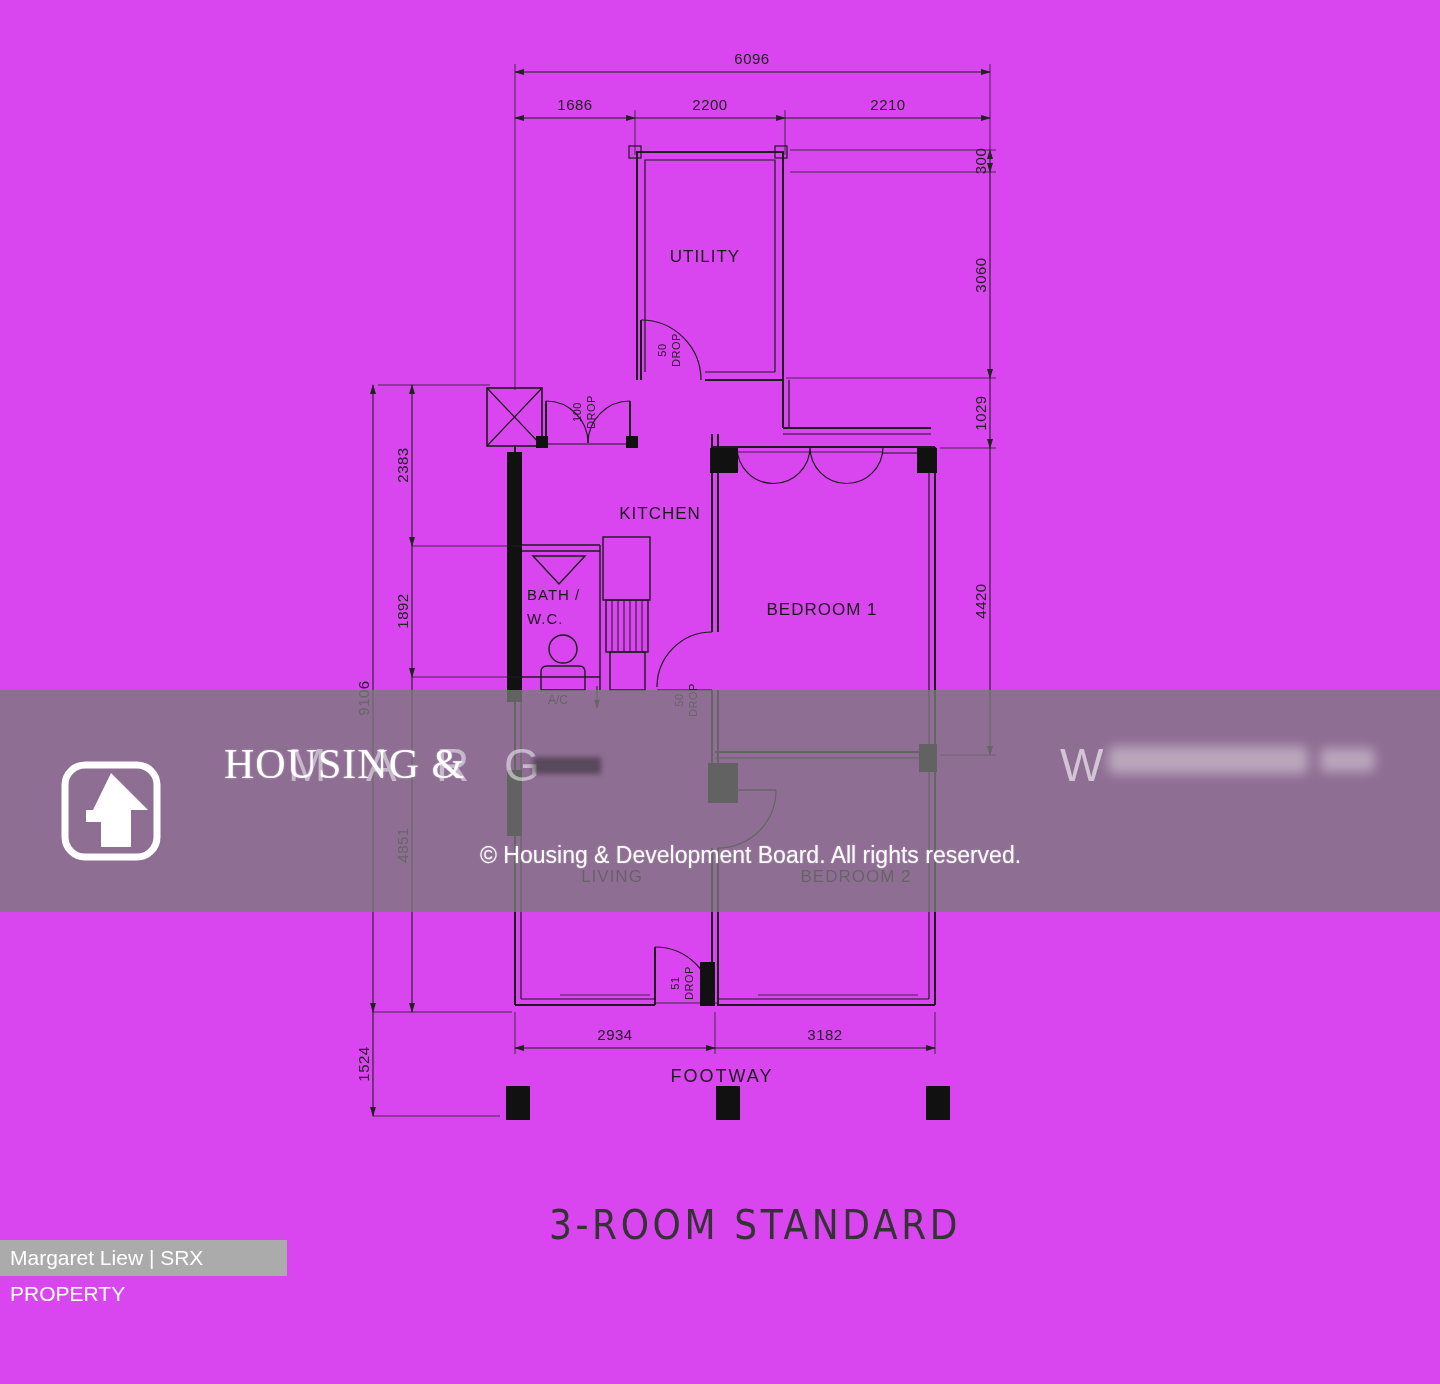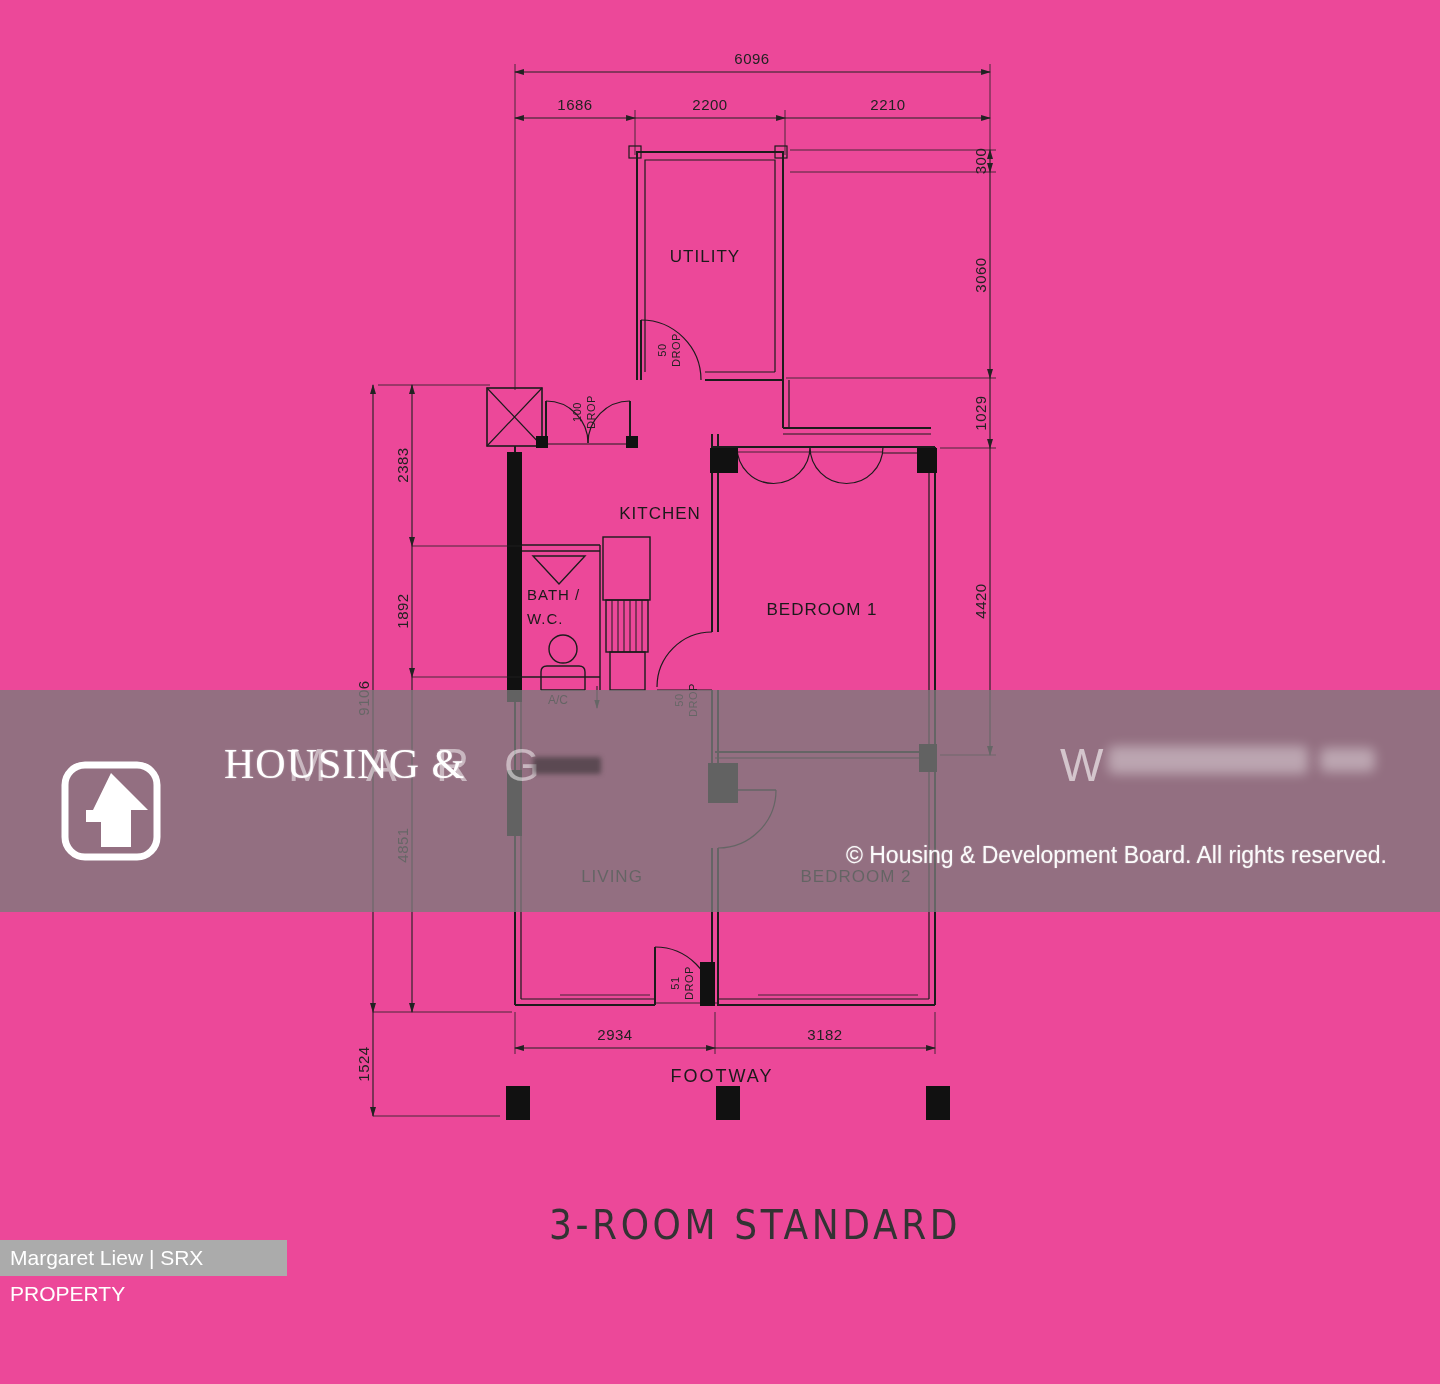--- a/index.html
+++ b/index.html
@@ -1,33 +1,33 @@
 <!DOCTYPE html>
 <html><head>
 <meta charset="utf-8">
 <style>
   html,body{margin:0;padding:0;background:#fff;}
-  #stage{position:relative;width:1440px;height:1384px;background:#ec4899;overflow:hidden;
+  #stage{position:relative;width:1440px;height:1384px;background:#d946ef;overflow:hidden;
          font-family:"Liberation Sans",sans-serif;}
   svg{position:absolute;left:0;top:0;}
   .lbl{fill:#1a1a1a;font-family:"Liberation Sans",sans-serif;}
   .room{font-size:17px;letter-spacing:1px;}
   .dim{font-size:15px;letter-spacing:.5px;fill:#222;}
   .drop{font-size:11px;fill:#222;letter-spacing:.5px;}
   .small{font-size:12px;}
   
   .band{position:absolute;left:0;top:690px;width:1440px;height:222px;
         background:rgba(122,122,122,0.78);z-index:5;}
   .hdb-text{position:absolute;left:188px;top:58px;color:#fff;
         font-family:"Liberation Serif",serif;font-weight:normal;font-size:42px;line-height:33px;
         letter-spacing:1px;text-shadow:0 0 2px rgba(255,255,255,.45);margin-left:36px;}
   .faint{position:absolute;color:rgba(255,255,255,.5);font-size:46px;top:48px;
         font-family:"Liberation Sans",sans-serif;}
   .blur-smear{position:absolute;background:rgba(255,255,255,.38);filter:blur(6px);border-radius:6px;}
-  .copy{position:absolute;left:480px;top:150px;width:935px;text-align:right;color:#fbfbfb;
+  .copy{position:absolute;left:480px;top:150px;width:935px;color:#fbfbfb;
         font-size:23px;line-height:31px;text-shadow:0 0 1.5px rgba(255,255,255,.5);}
   .copy .l1{margin-right:28px;}
   .smudge{position:absolute;left:533px;top:757px;width:68px;height:17px;z-index:6;
         background:rgba(35,35,35,.5);filter:blur(2.5px);border-radius:2px;}
   .ribbon{position:absolute;left:0;top:1240px;width:287px;height:36px;background:#ababab;
         color:#fff;font-size:21px;line-height:36px;padding-left:10px;box-sizing:border-box;z-index:7;}
   .title{position:absolute;left:520px;top:1202px;width:470px;text-align:center;color:#333;
         font-family:"DejaVu Sans",sans-serif;font-size:40px;letter-spacing:4px;
         transform:scaleX(.9);z-index:2;}
 </style>

